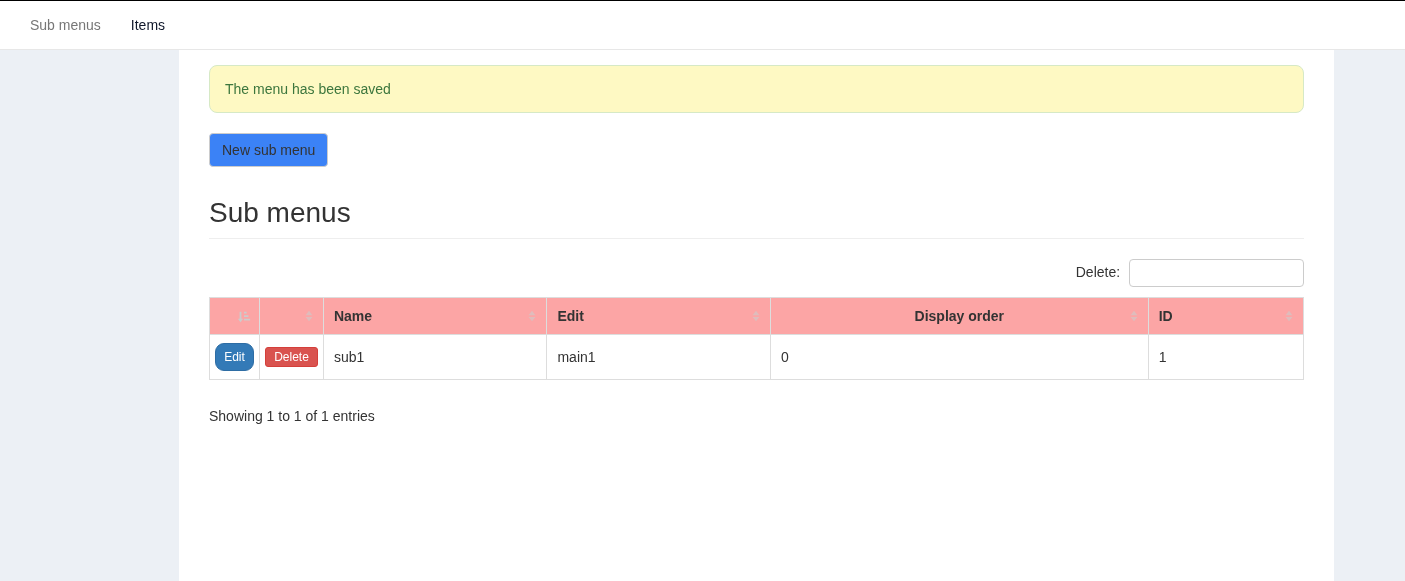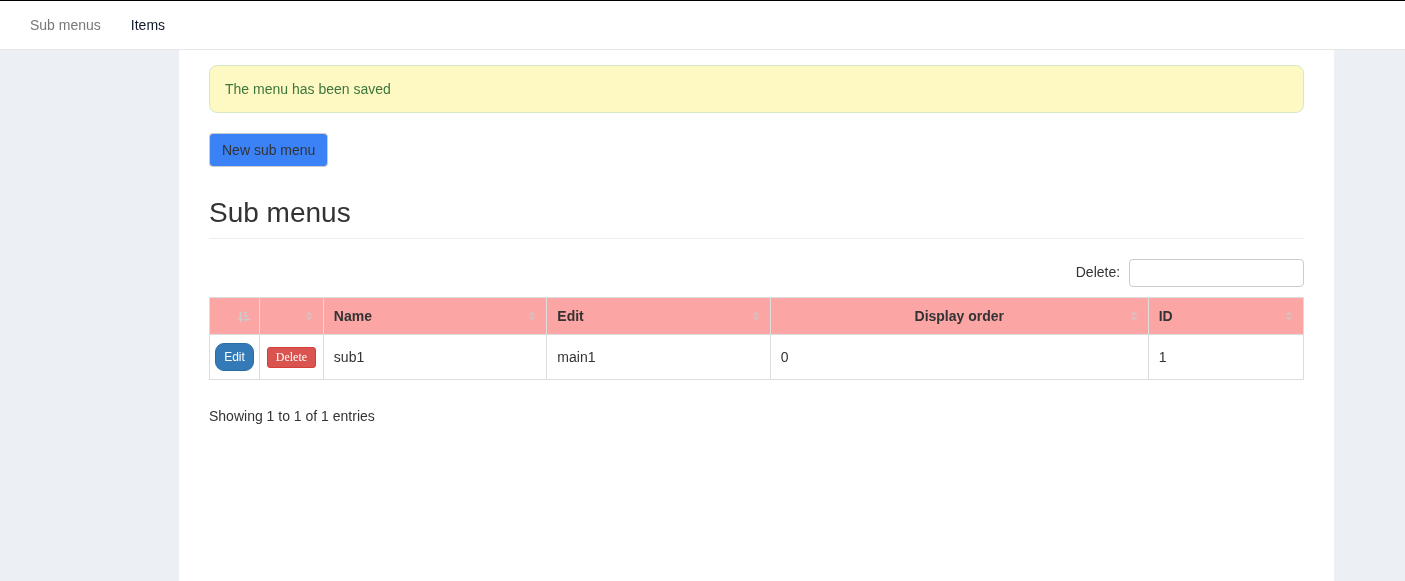--- a/index.html
+++ b/index.html
@@ -142,21 +142,20 @@
       cursor: pointer;
     }
     .btn-danger {
       background-color: #d9534f;
       border: 1px solid #d43f3a;
       color: #fff;
       padding: 2px 8px;
       font-size: 12px;
       border-radius: 3px;
       cursor: pointer;
-      font-family: Liberation Serif, serif;
     }
     .col-edit { width: 50px; text-align: center; padding: 8px 5px;}
     .col-delete { width: 64px; text-align: center; padding: 8px 5px;}
     .col-name { width: 230px; }
     .col-menu { width: 230px; }
     .col-order { width: 390px; text-align: center; }
     .col-id { width: 160px; }
     .info-text {
       margin-top: 28px;
       color: #333;

